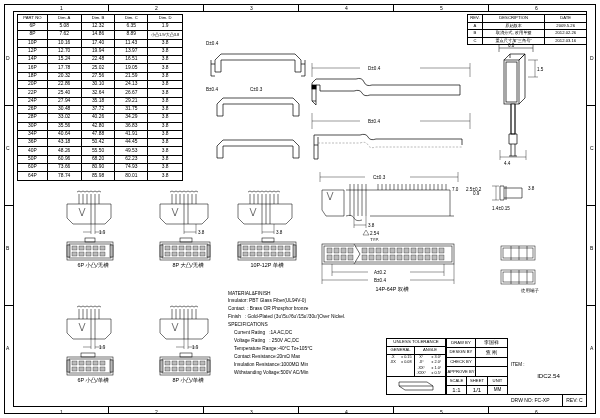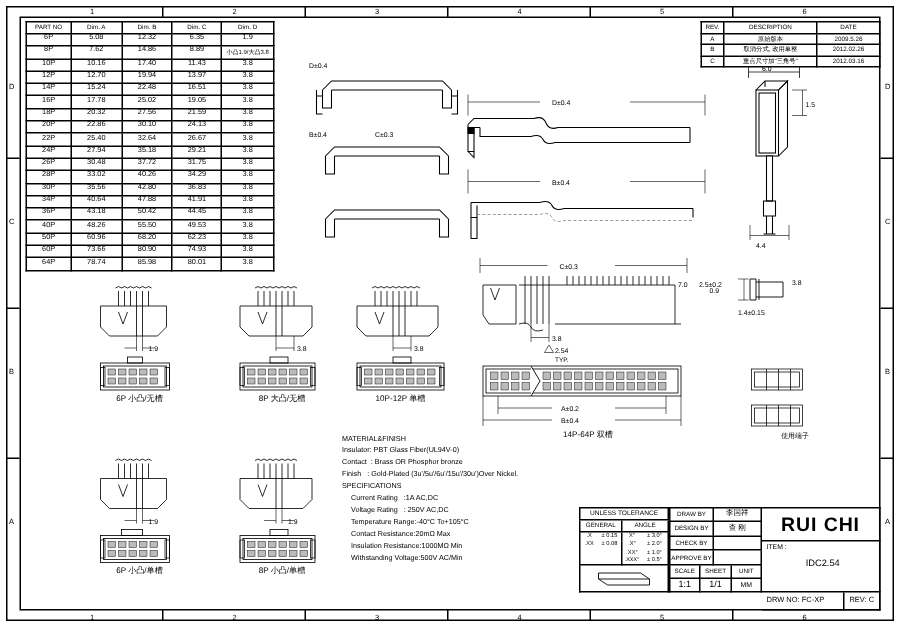--- a/index.html
+++ b/index.html
@@ -869,21 +869,20 @@
     <div class="tb" style="left:90px; top:19.5px;  width:32px; height:9.75px; font-size:5px; border-top:none; border-left:none;"></div>
     <div class="tb" style="left:90px; top:29.25px; width:32px; height:9.75px; font-size:5px; border-top:none; border-left:none;"></div>
 
     <div class="tb" style="left:60px; top:39px; width:21px; height:9px; font-size:4.2px; border-top:none;">SCALE</div>
     <div class="tb" style="left:81px; top:39px; width:21px; height:9px; font-size:4.2px; border-top:none; border-left:none;">SHEET</div>
     <div class="tb" style="left:102px; top:39px; width:20px; height:9px; font-size:4.2px; border-top:none; border-left:none;">UNIT</div>
     <div class="tb" style="left:60px; top:48px; width:21px; height:9px; font-size:6px; border-top:none;">1:1</div>
     <div class="tb" style="left:81px; top:48px; width:21px; height:9px; font-size:6px; border-top:none; border-left:none;">1/1</div>
     <div class="tb" style="left:102px; top:48px; width:20px; height:9px; font-size:4.6px; border-top:none; border-left:none;">MM</div>
 
-    <div class="tb brandname" style="left:122px; top:0; width:79px; height:23px; border-left:none;">RUI CHI</div>
 
     <div class="tb" style="left:122px; top:23px; width:79px; height:34px; border-left:none; border-top:none; display:block; padding:2px 0 0 3px; text-align:left;">
       <div style="font-size:4.6px;">ITEM :</div>
       <div style="font-size:6.2px; text-align:center; margin-top:5px;">IDC2.54</div>
     </div>
 
     <div class="tb" style="left:122px; top:57px; width:55px; height:12px; border-left:none; border-top:none; font-size:5px; justify-content:flex-start; padding-left:3px;">DRW NO: FC-XP</div>
     <div class="tb" style="left:177px; top:57px; width:24px; height:12px; border-left:none; border-top:none; font-size:5px;">REV: C</div>
   </div>
 

